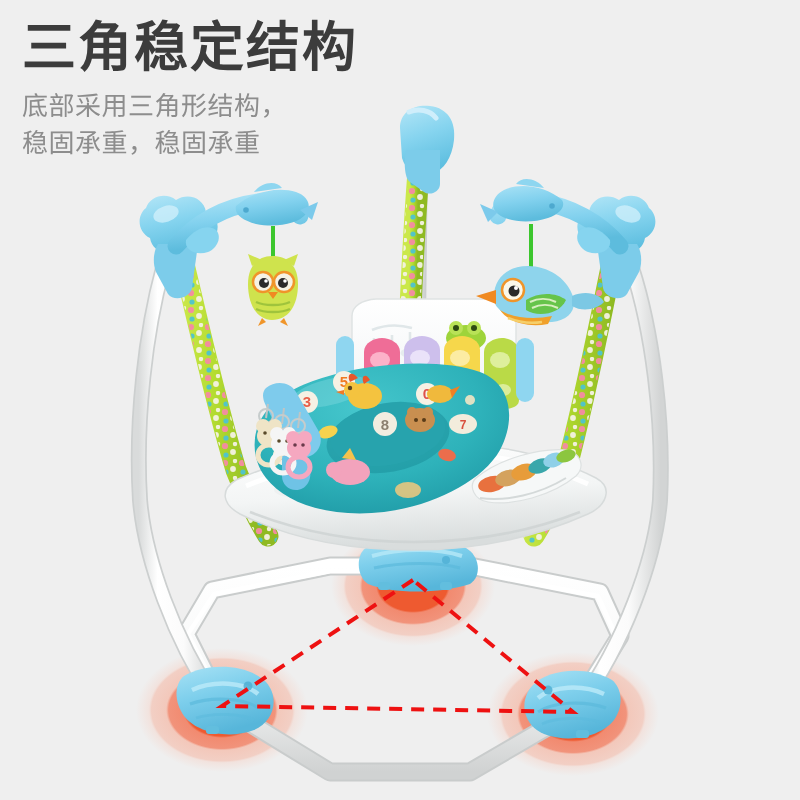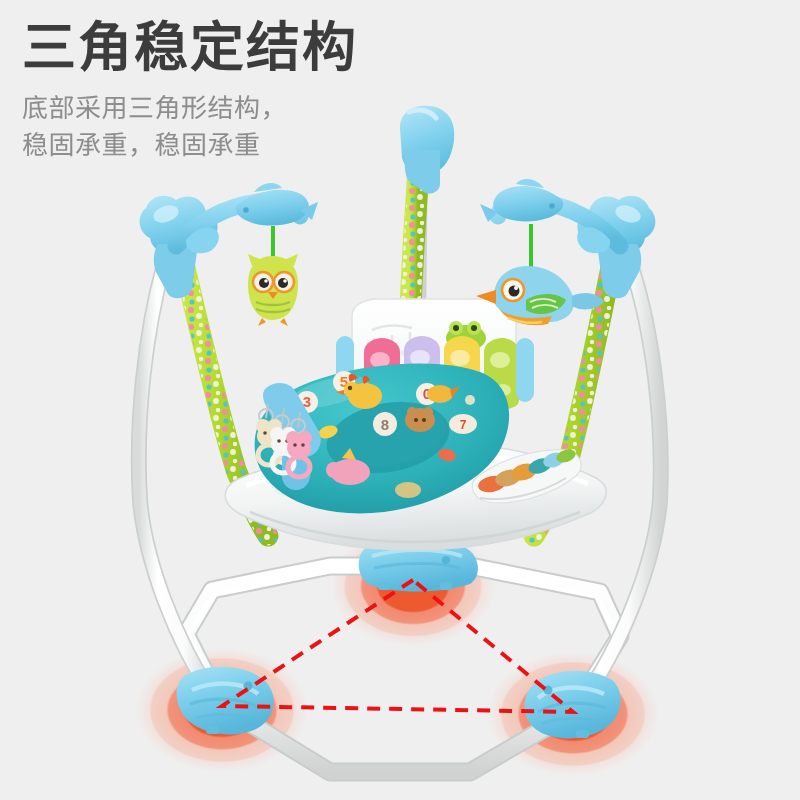--- a/index.html
+++ b/index.html
@@ -39,21 +39,21 @@
     white-space: nowrap;
   }
   #subcopy {
     margin-top: 14px;
     font-size: 26px;
     font-weight: 400;
     color: #8d8d8d;
     line-height: 1.42;
     letter-spacing: 0.5px;
   }
-  .subline { white-space: nowrap; }
+  .subline { white-space: nowrap; font-family: Liberation Mono, monospace; }
 
   
   #product {
     position: absolute;
     left: 0; top: 0;
     width: 800px; height: 800px;
   }
   svg.layer {
     position: absolute;
     left: 0; top: 0;

